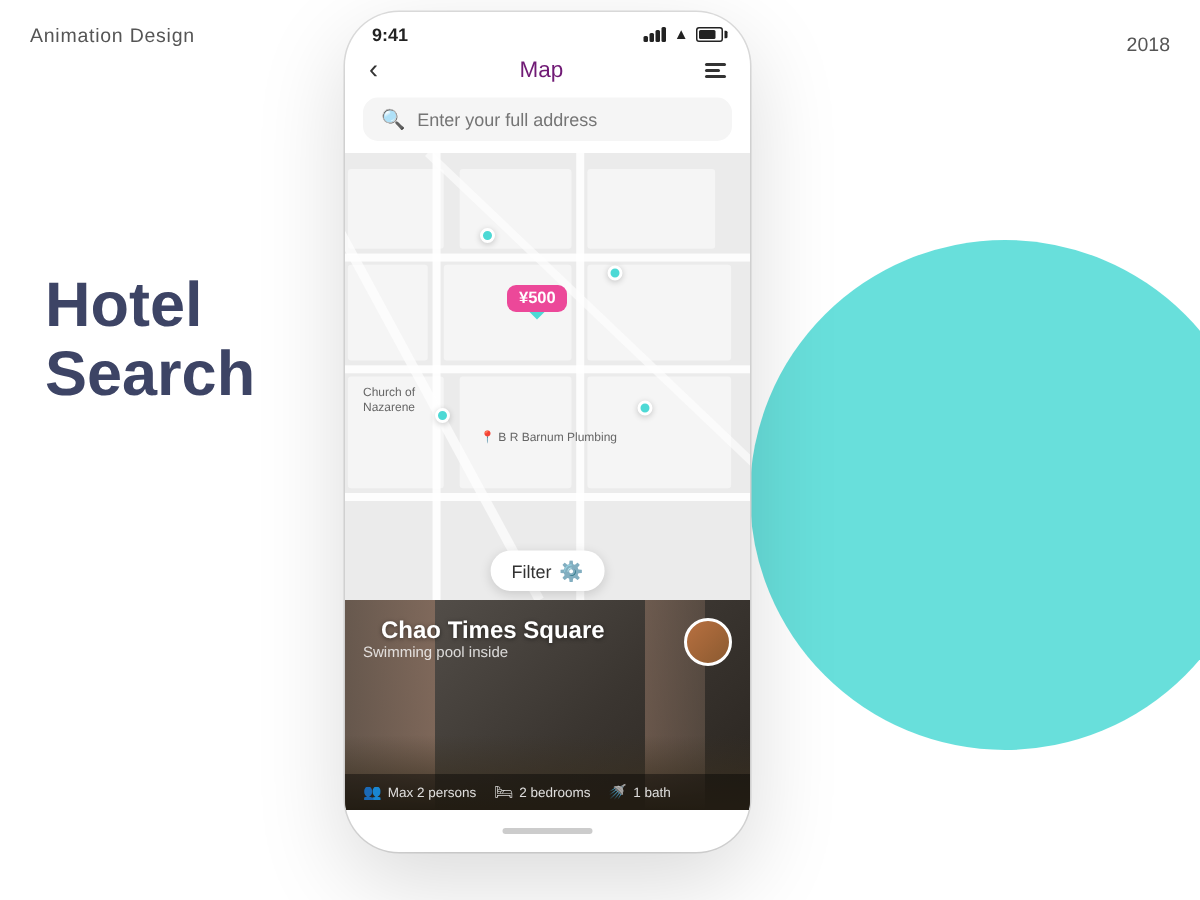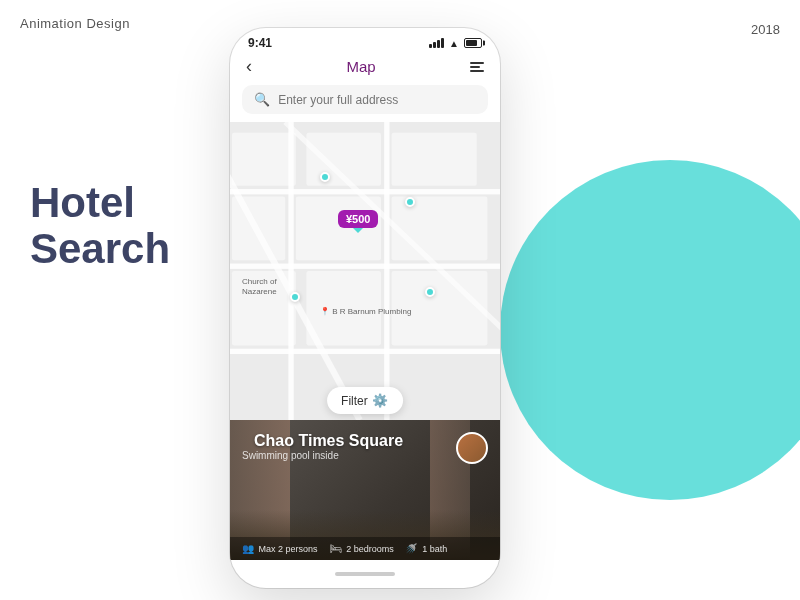--- a/index.html
+++ b/index.html
@@ -62,21 +62,21 @@
       margin-top: 10px;
       font-size: 13px;
       color: #888;
       text-align: right;
     }
 
     
     .phone {
       position: absolute;
       left: 230px;
-      top: 28px;
+      top: 8px;
       width: 270px;
       height: 560px;
       background: #fff;
       border-radius: 36px;
       box-shadow: 0 20px 60px rgba(0,0,0,0.15), 0 0 0 1px #e0e0e0;
       overflow: hidden;
       display: flex;
       flex-direction: column;
     }
 
@@ -204,21 +204,21 @@
     
     .map-svg {
       position: absolute;
       top: 0; left: 0;
       width: 100%; height: 100%;
     }
 
     
     .price-pin {
       position: absolute;
-      background: #a21caf;
+      background: #ec4899;
       color: white;
       font-size: 11px;
       font-weight: 700;
       padding: 3px 8px;
       border-radius: 6px;
       white-space: nowrap;
     }
     .price-pin::after {
       content: '';
       position: absolute;

